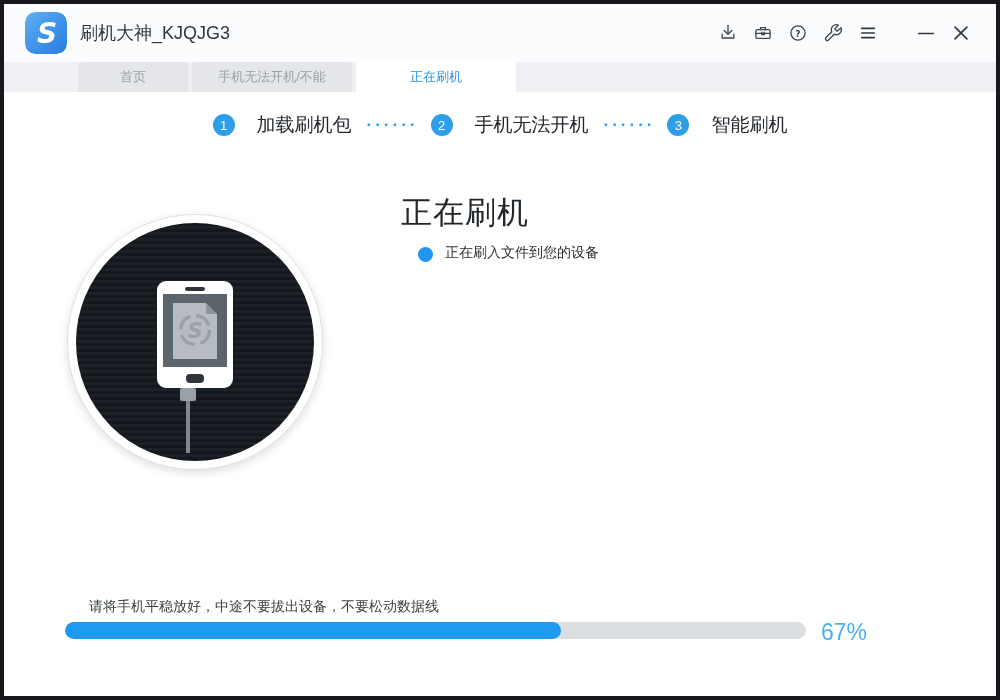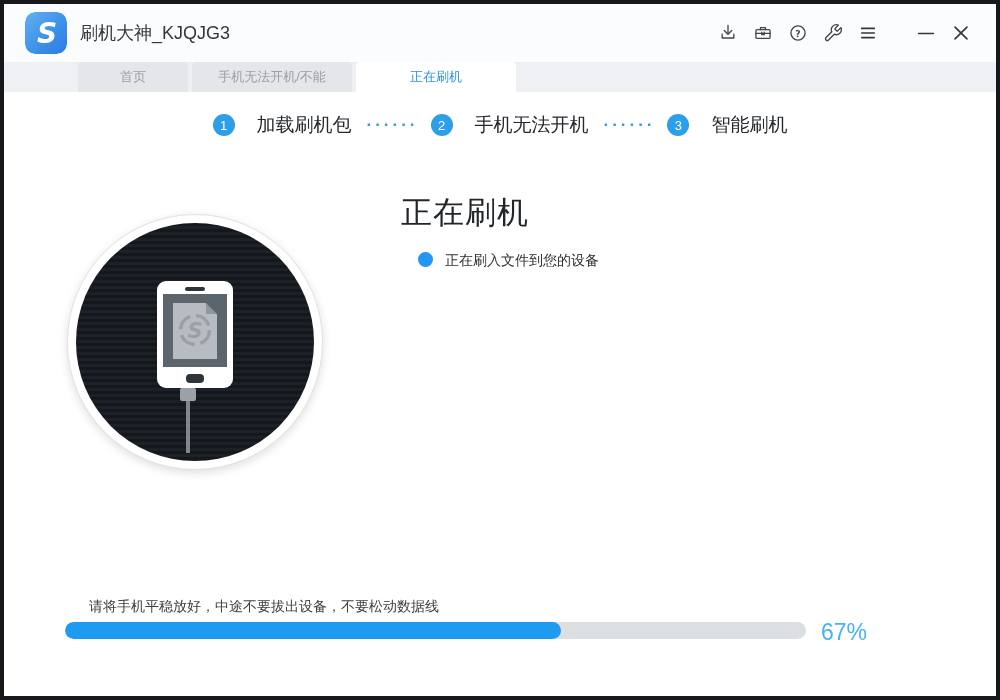--- a/index.html
+++ b/index.html
@@ -90,21 +90,21 @@
   }
   .cable-line {
     position:absolute; left:110px; top:178px; width:4px; height:52px; background:#80878d;
   }
   
   .main-heading {
     position:absolute; left:397px; top:100px; font-size:31px; color:#21262b;
     letter-spacing:1px;
   }
   .status-row {
-    position:absolute; left:414px; top:160px; display:flex; align-items:flex-start;
+    position:absolute; left:414px; top:152px; display:flex; align-items:flex-end;
   }
   .status-dot { width:15px; height:15px; border-radius:50%; background:#2196f3; }
   .status-text { margin-left:12px; font-size:14px; color:#2b2f33; }
   
   .hint { position:absolute; left:61px; top:506px; font-size:14px; color:#3c4043;margin-left:24px; }
   .progress-track {
     position:absolute; left:61px; top:530px; width:741px; height:17px;
     background:#dcdfe2; border-radius:9px; overflow:hidden;
   }
   .progress-fill {

